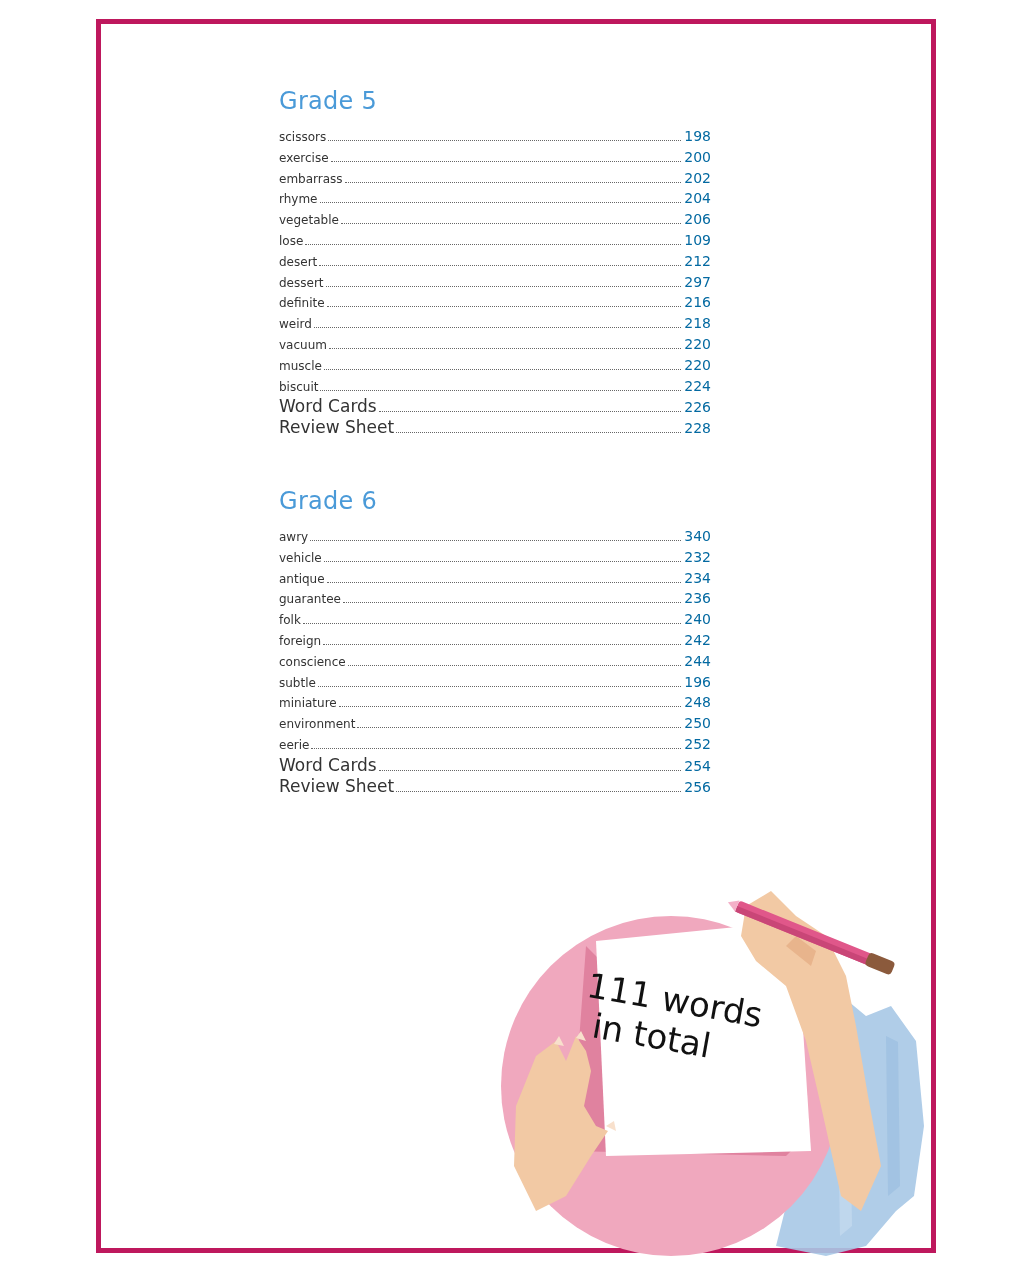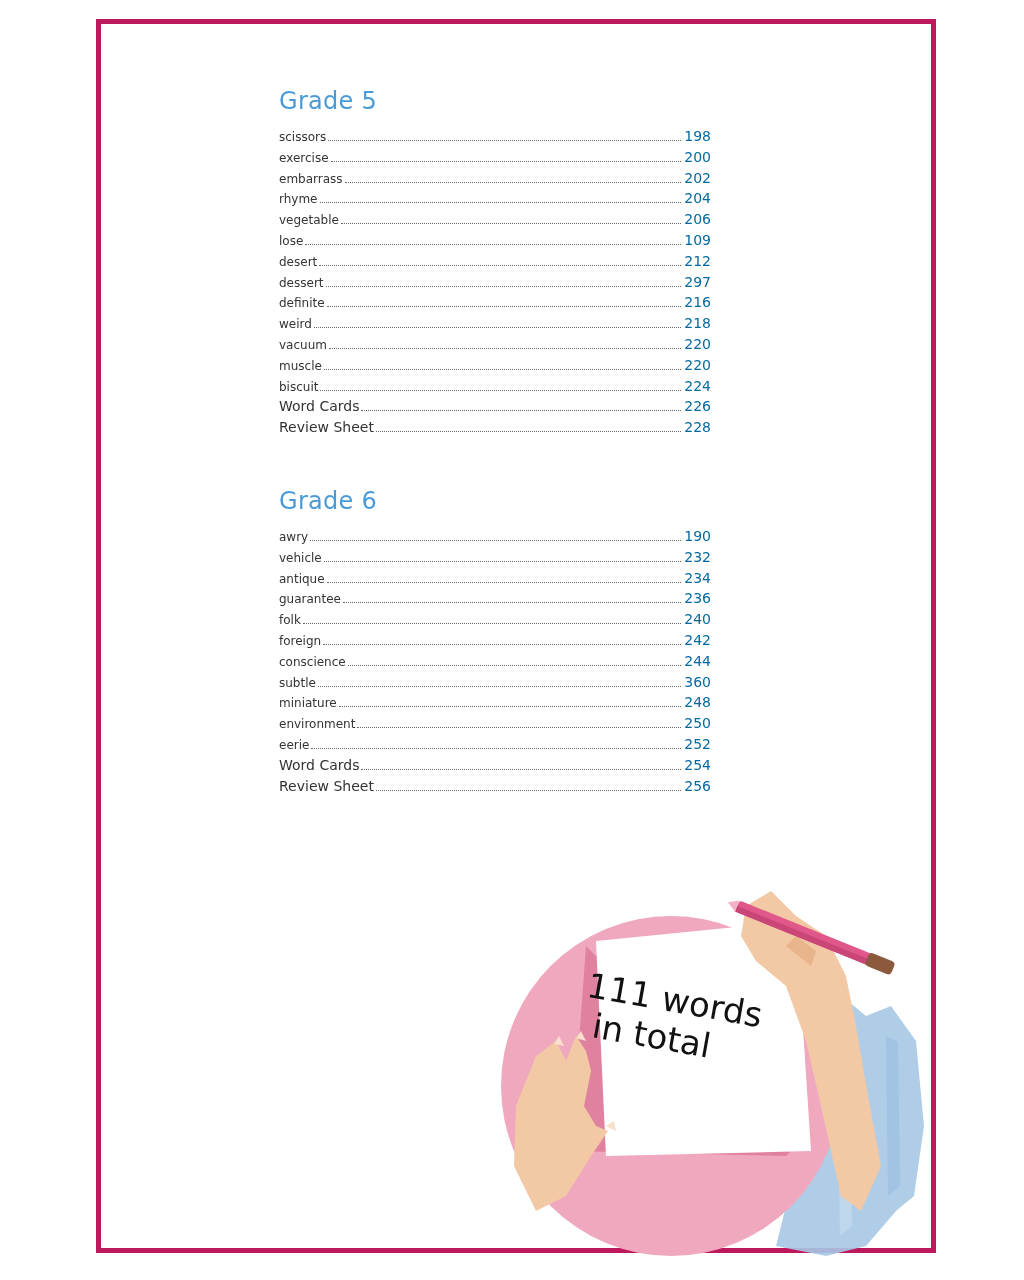--- a/index.html
+++ b/index.html
@@ -12,21 +12,21 @@
     .grade-title {
       font-family: "DejaVu Sans", sans-serif; font-size: 24px; color: #4a9ad8;
       font-weight: normal; margin: 0; letter-spacing: 0.3px; height: 34px; line-height: 34px;
     }
     .entries { margin-top: 8px; }
     .entry {
       display: flex; align-items: baseline; height: 20.8px; line-height: 20.8px;
       font-size: 12px; color: #333;
     }
     .entry .label { white-space: nowrap; font-size: 12px; }
-    .entry .label.big { font-size: 14px; text-align: center; }
+    .entry .label.big { font-size: 17px; text-align: center; }
     .entry .leader {
       flex: 1; border-bottom: 1px dotted #666; margin: 0 2px 4px 2px; height: 1px;
     }
     .entry .num { font-size: 14px; color: #0369a1; width: 28px; text-align: right; }
     #sec5 { top: 60px; }
     #sec6 { top: 460px; }
 
     .illustration { position: absolute; left: 395px; top: 842px; width: 440px; height: 390px; }
   </style>
 </head>
@@ -114,21 +114,21 @@
         </div>
       </div>
   </div>
 
   <div class="toc" id="sec6">
     <h2 class="grade-title">Grade 6</h2>
     <div class="entries">
         <div class="entry">
           <span class="label">awry</span>
           <span class="leader"></span>
-          <span class="num">190</span>
+          <span class="num">340</span>
         </div>
         <div class="entry">
           <span class="label">vehicle</span>
           <span class="leader"></span>
           <span class="num">232</span>
         </div>
         <div class="entry">
           <span class="label">antique</span>
           <span class="leader"></span>
           <span class="num">234</span>
@@ -149,21 +149,21 @@
           <span class="num">242</span>
         </div>
         <div class="entry">
           <span class="label">conscience</span>
           <span class="leader"></span>
           <span class="num">244</span>
         </div>
         <div class="entry">
           <span class="label">subtle</span>
           <span class="leader"></span>
-          <span class="num">360</span>
+          <span class="num">196</span>
         </div>
         <div class="entry">
           <span class="label">miniature</span>
           <span class="leader"></span>
           <span class="num">248</span>
         </div>
         <div class="entry">
           <span class="label">environment</span>
           <span class="leader"></span>
           <span class="num">250</span>

